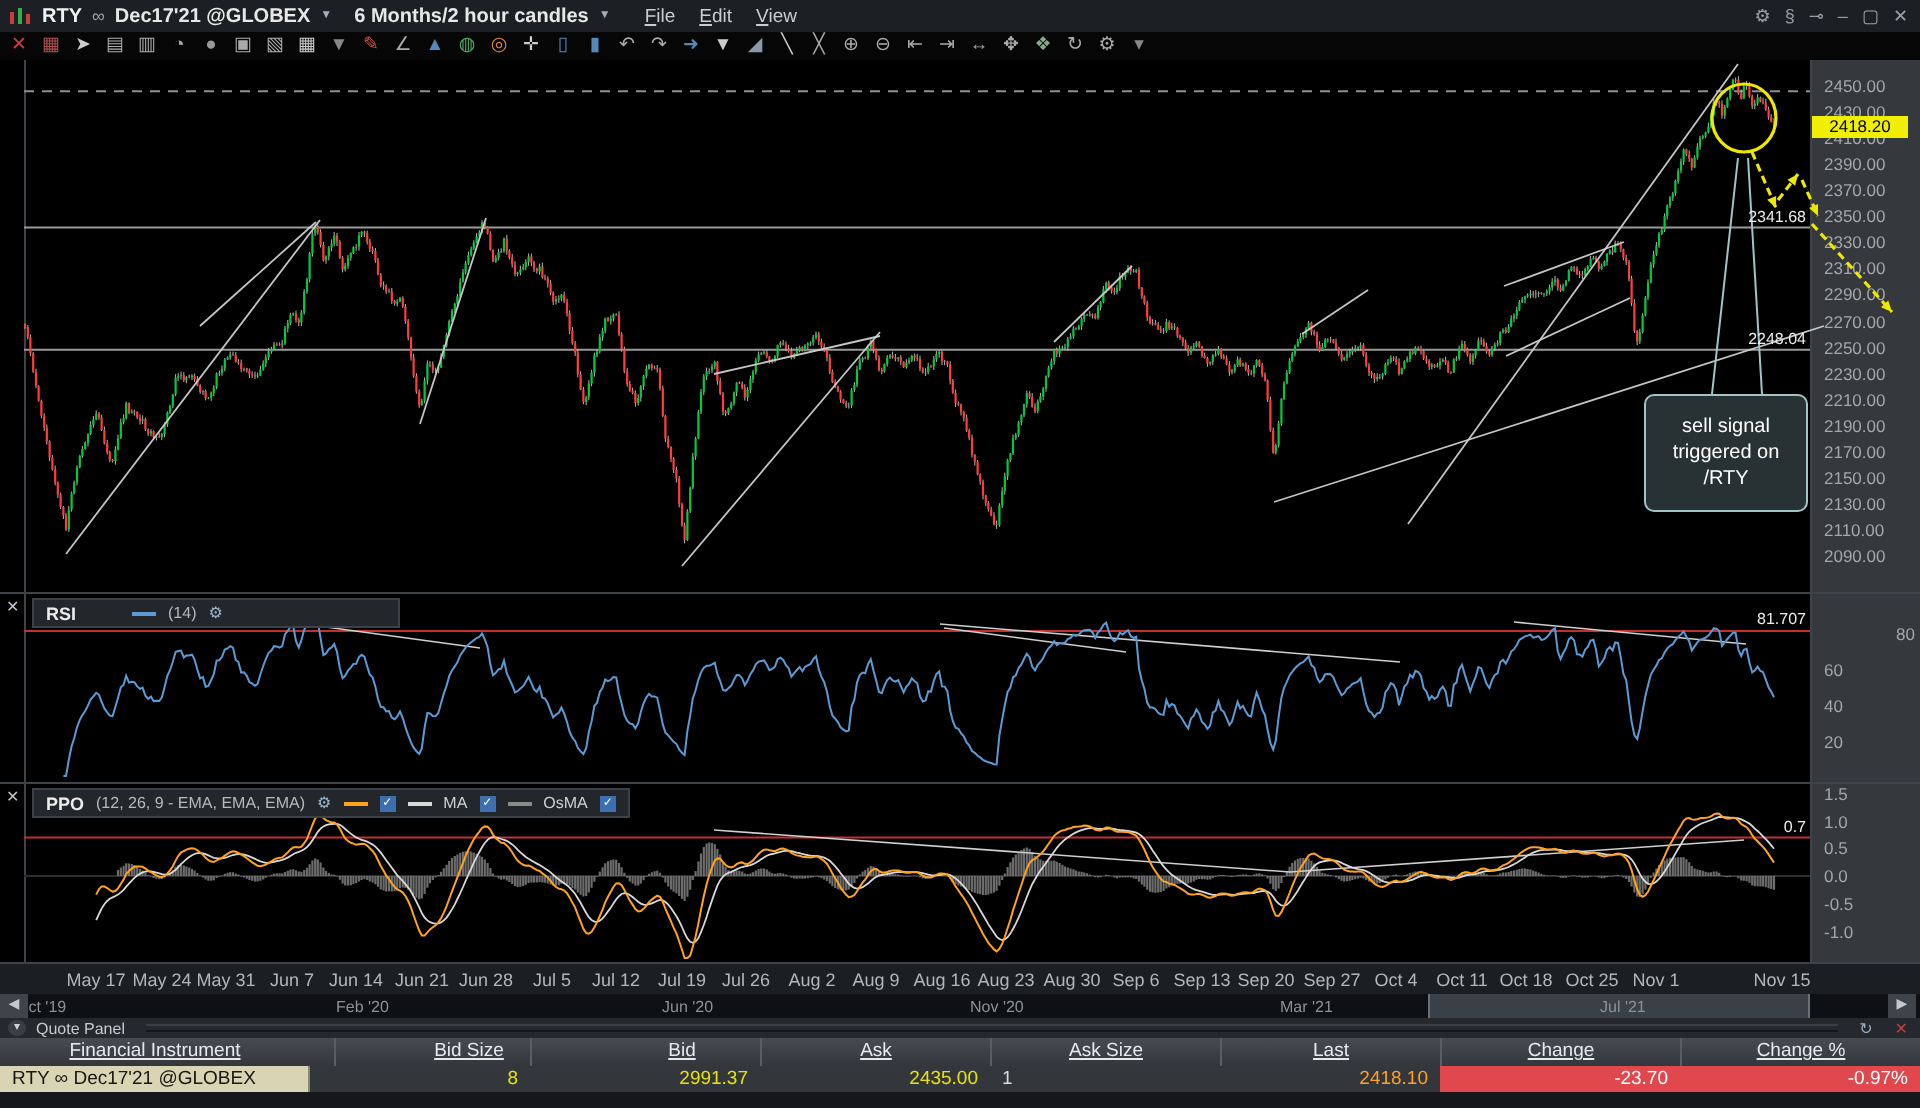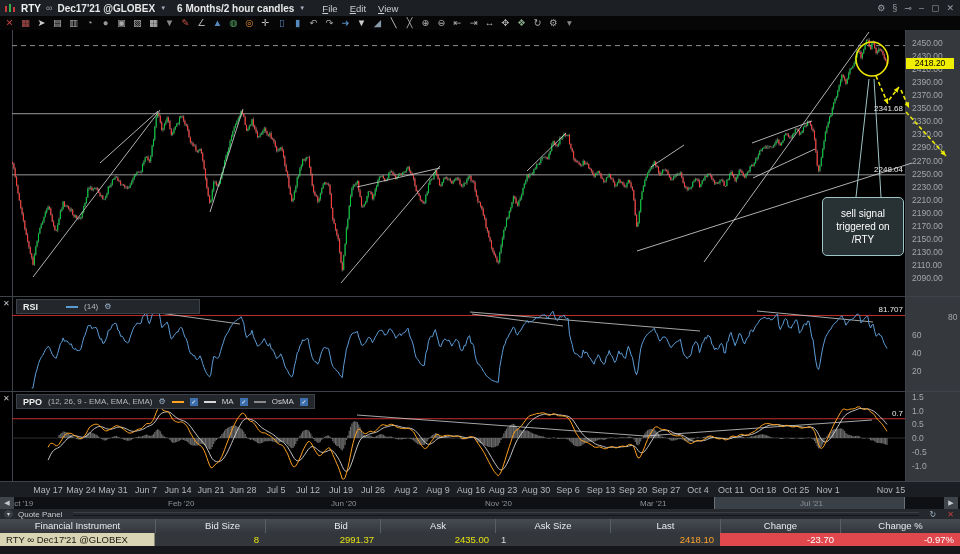--- a/index.html
+++ b/index.html
@@ -46,21 +46,21 @@
   #nav-selection{position:absolute;top:497px;height:12px;background:#3a4047;border-left:1px solid #6a7078;border-right:1px solid #6a7078;box-sizing:border-box;z-index:1;}
   .nlabel{position:absolute;top:499px;font-size:8px;color:#8e9296;z-index:2;white-space:nowrap;}
   .nav-arr{position:absolute;top:497px;width:14px;height:12px;background:#3f444b;color:#c6c9cc;font-size:7px;line-height:12px;text-align:center;z-index:3;}
   
   #quote-title{position:absolute;left:0;top:509px;width:960px;height:10px;background:#25282d;display:flex;align-items:center;gap:5px;padding-left:4px;box-sizing:border-box;}
   #quote-title .tgl{width:9px;height:8px;background:#3a3f45;border-radius:50%;color:#cfd3d7;font-size:6px;line-height:8px;text-align:center;}
   #quote-title .ttl{font-size:8px;color:#c8cbce;white-space:nowrap;}
   #quote-title .groove{flex:1;height:2px;border-top:1px solid #3a3f45;border-bottom:1px solid #14161a;margin:0 6px;}
   #quote-title .qic{font-size:8px;margin-right:6px;}
   #quote-head-bg{position:absolute;left:0;top:519px;width:960px;height:14px;background:linear-gradient(#464b52,#33373c);}
-  .qh-cell{position:absolute;top:519px;height:14px;line-height:14px;text-align:center;font-size:9.5px;color:#e7eaed;border-left:1px solid #585f66;box-sizing:border-box;z-index:2;}
+  .qh-cell{position:absolute;top:519px;height:14px;line-height:14px;text-align:center;font-size:9.5px;color:#e7eaed;border-left:1px solid #585f66;box-sizing:border-box;z-index:2;text-decoration:underline;}
   #quote-row-bg{position:absolute;left:0;top:533px;width:960px;height:13px;background:#33373c;}
   .q-cell{position:absolute;top:533px;height:13px;line-height:13px;font-size:9.5px;box-sizing:border-box;padding:0 6px;z-index:2;white-space:nowrap;overflow:hidden;}
   .q-beige{background:#d9d5b4;color:#17170f;border-right:1px solid #8a8874;}
   .v-yellow{color:#e6e20e;text-align:right;}
   .v-dim{color:#d8dadc;text-align:left;}
   .v-last{color:#ffa028;text-align:right;}
   .v-neg{background:#e0484e;color:#fff;text-align:right;}
   
   #statusbar{position:absolute;left:0;top:546px;width:960px;height:8px;background:#1b1e22;font-size:8.5px;line-height:8px;color:#d6d9dc;padding-left:4px;box-sizing:border-box;}
   
@@ -314,21 +314,21 @@
   <div id="quote-title">
     <span class="tgl">▾</span>
     <span class="ttl">Quote Panel</span>
     <span class="groove"></span>
     <span class="qic" style="color:#9ab0c0;">↻</span>
     <span class="qic" style="color:#c04040;">✕</span>
   </div>
   <div id="quote-head-bg"></div>
   <div class="anchor" id="quote-head">
       <span class="qh-cell" style="left: 0px; width: 155px; border-left: none;">Financial Instrument</span>
-      <span class="qh-cell" style="left: 155px; width: 110px; padding-left: 24px;">Bid Size</span>
+      <span class="qh-cell" style="left: 167px; width: 110px; padding-left: 24px;">Bid Size</span>
       <span class="qh-cell" style="left: 265px; width: 115px; padding-left: 36px;">Bid</span>
       <span class="qh-cell" style="left: 380px; width: 115px;">Ask</span>
       <span class="qh-cell" style="left: 495px; width: 115px;">Ask Size</span>
       <span class="qh-cell" style="left: 610px; width: 110px;">Last</span>
       <span class="qh-cell" style="left: 720px; width: 120px;">Change</span>
       <span class="qh-cell" style="left: 840px; width: 120px;">Change %</span>
     </div>
   <div id="quote-row-bg"></div>
   <div class="anchor" id="quote-cells">
       <span class="q-cell q-beige" style="left: 0px; width: 155px;">RTY ∞ Dec17'21 @GLOBEX</span>

